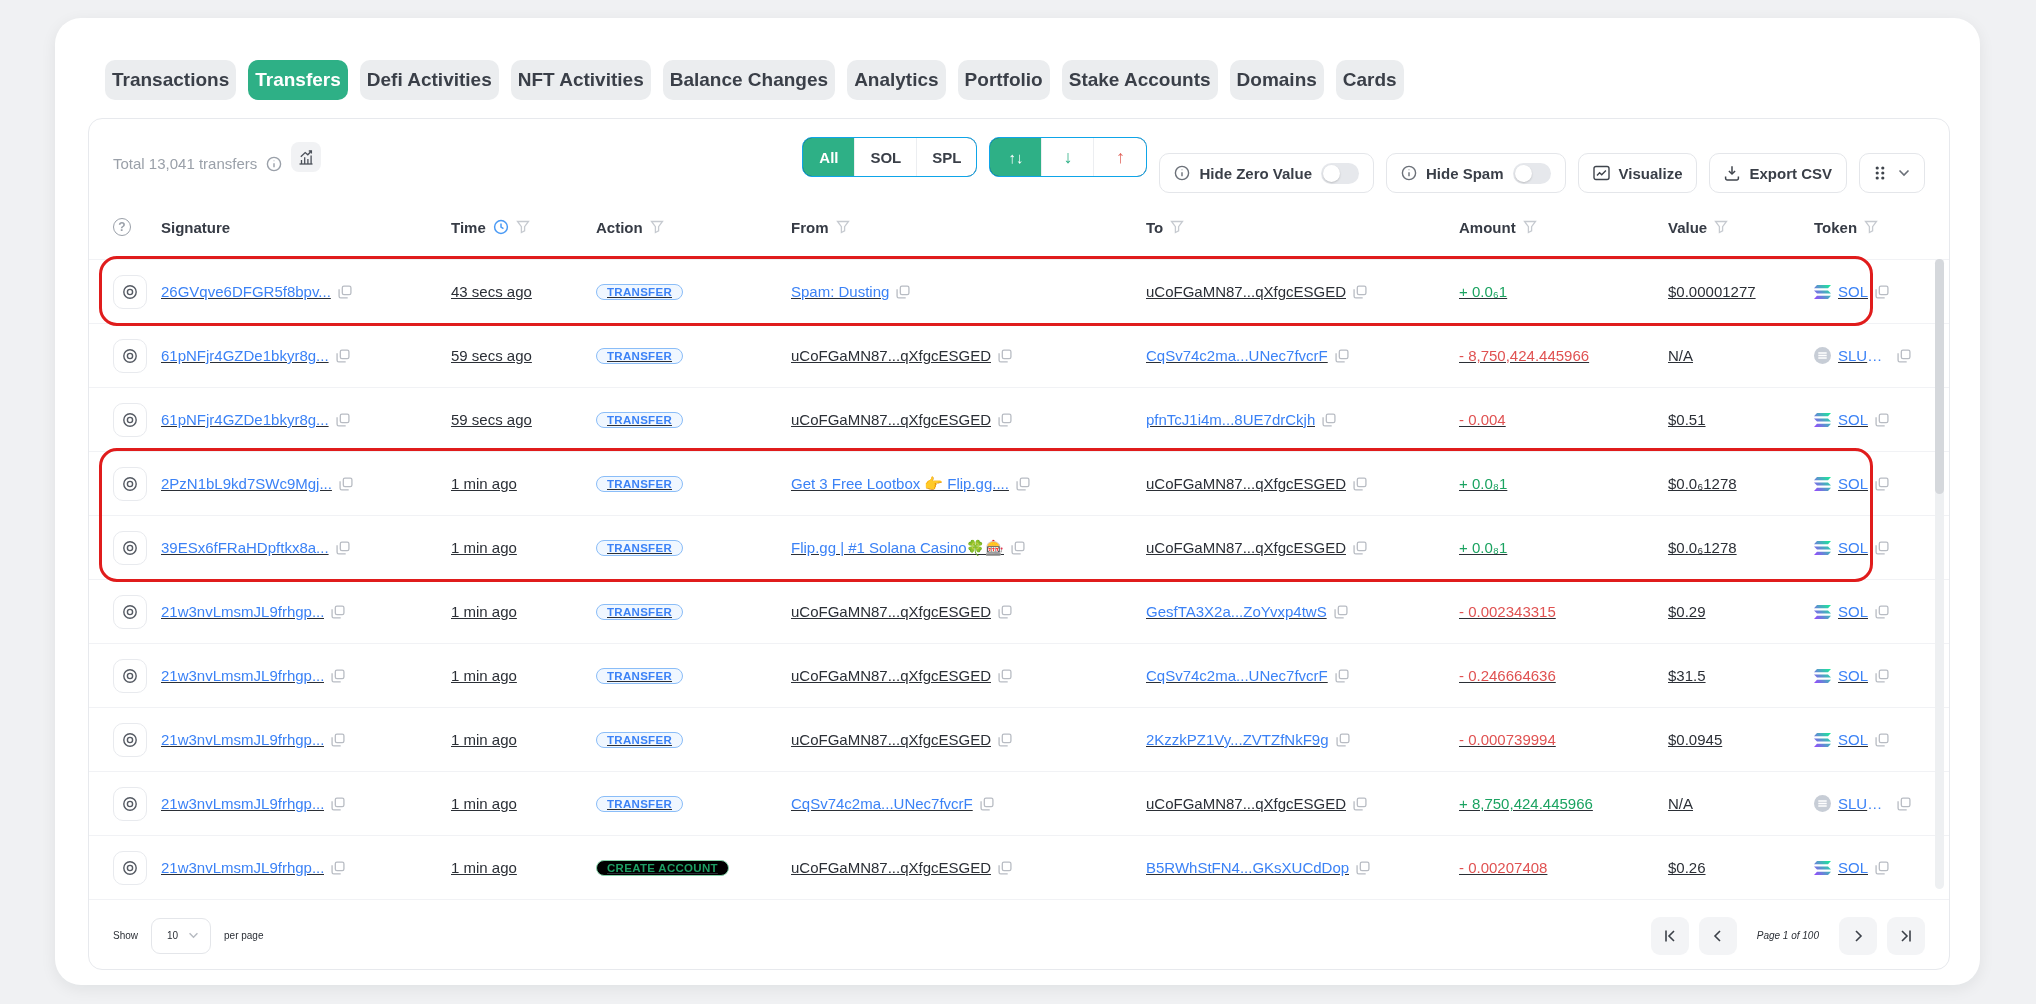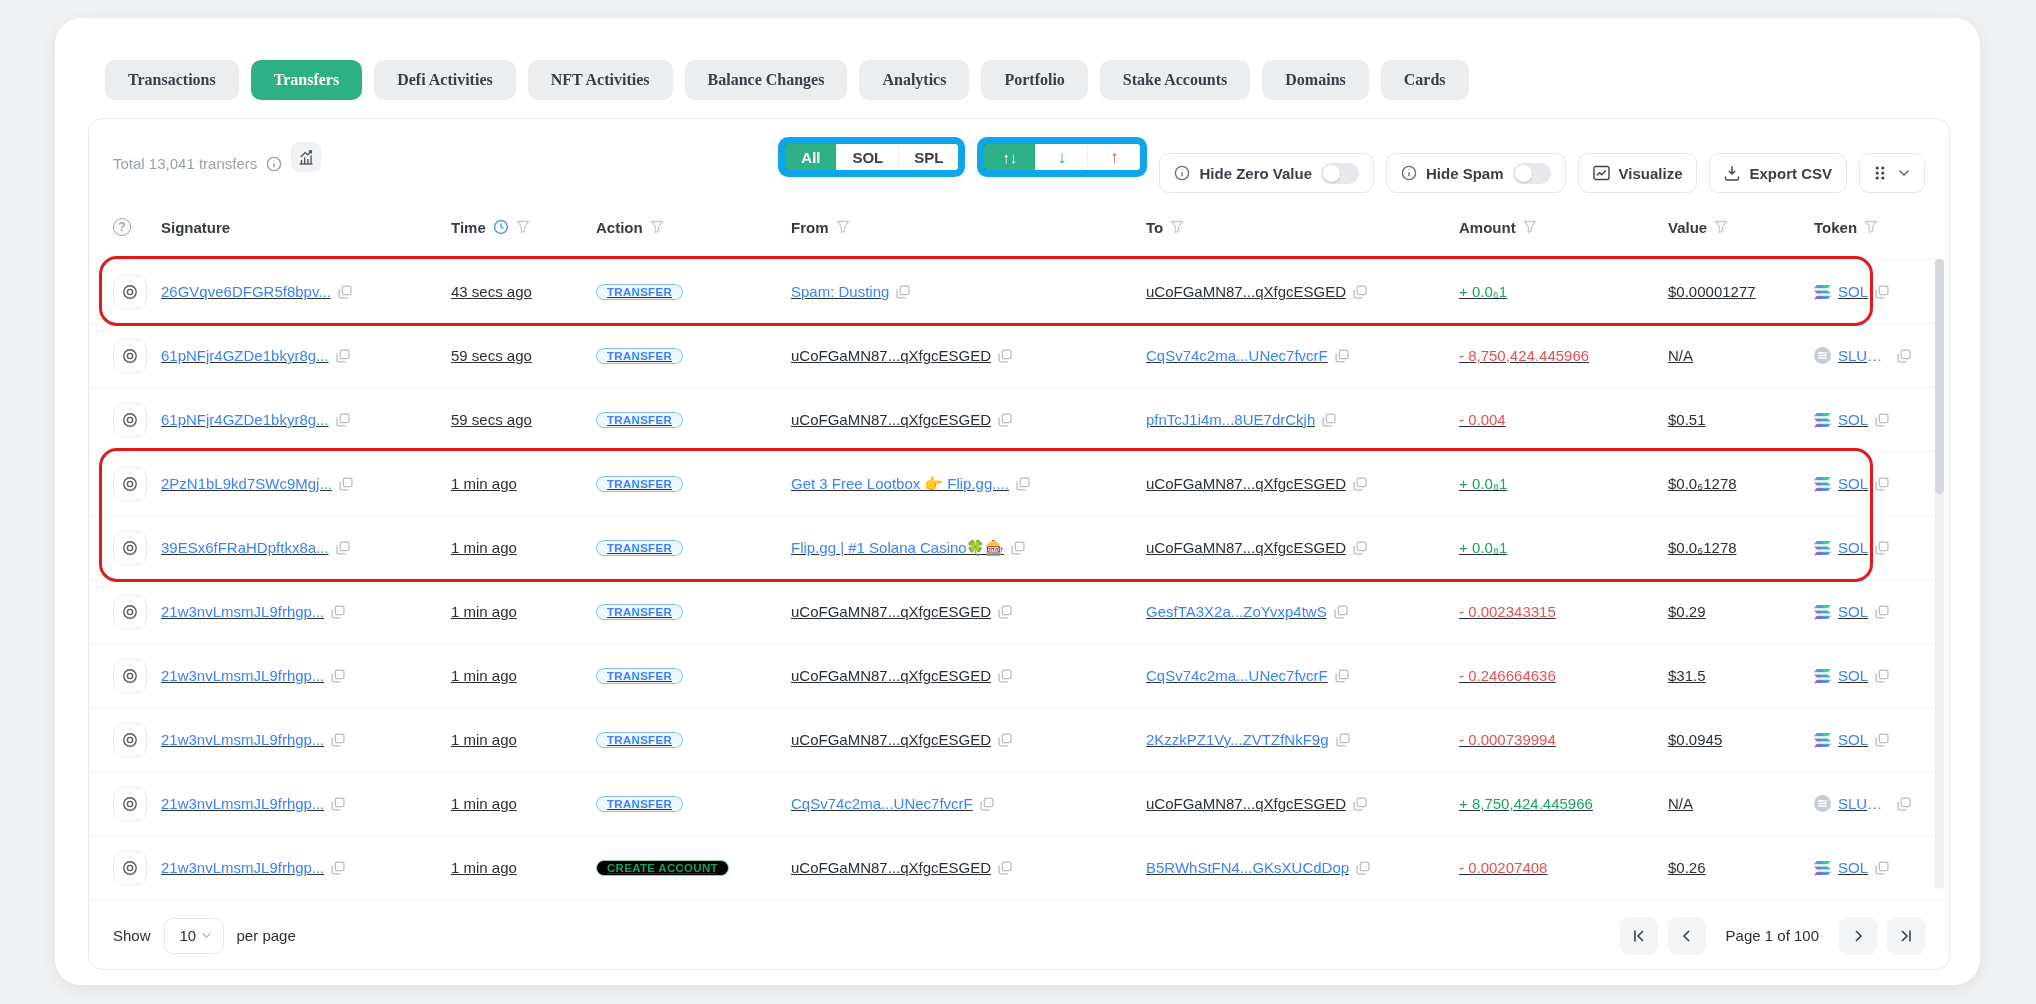--- a/index.html
+++ b/index.html
@@ -2,31 +2,31 @@
 <html><head>
 <meta charset="utf-8">
 <style>
   * { box-sizing: border-box; }
   body { margin:0; background:#f0f1f3; font-family:"Liberation Sans","DejaVu Sans",sans-serif; color:#2b2f36; }
   .stage { position:relative; width:2036px; height:1004px; overflow:hidden; background:#f0f1f3; }
   .window { position:absolute; left:55px; top:18px; width:1925px; height:967px; background:#fff; border-radius:26px; box-shadow:0 4px 16px rgba(20,24,33,.07); }
 
   
   .tab-bar { position:absolute; left:50px; top:42px; display:flex; gap:12px; }
-  .tab { height:40px; padding:0 23px; border:none; border-radius:10px; background:#ebedef; color:#3a3f48; font-size:16px; font-weight:600; font-family:Liberation Serif, serif; display:flex; align-items:center; cursor:pointer; white-space:nowrap; }
+  .tab { height:40px; padding:0 7px; border:none; border-radius:10px; background:#ebedef; color:#3a3f48; font-size:19px; font-weight:600; font-family:Liberation Sans, sans-serif; display:flex; align-items:center; cursor:pointer; white-space:nowrap; }
   .tab.active { background:#2eb086; color:#fff; }
 
   
   .panel { position:absolute; left:33px; top:100px; width:1862px; height:852px; border:1px solid #e7e9ed; border-radius:14px; background:#fff; }
 
   .toolbar { display:flex; align-items:center; height:76px; padding:0 24px; gap:12px; }
   .total-label { color:#9aa0a9; font-size:15px; display:flex; align-items:flex-end; gap:9px; }
   .icon-btn-sq { width:30px; height:30px; border-radius:8px; background:#f1f2f4; display:flex; align-items:center; justify-content:center; border:none; cursor:pointer; }
   .toolbar-right { margin-left:auto; display:flex; align-items:center; gap:12px; }
-  .seg { display:flex; border:7px solid #0ea5e9; border-radius:10px; overflow:hidden; height:40px; background:#0c4a6e; }
+  .seg { display:flex; border:1px solid #0ea5e9; border-radius:10px; overflow:hidden; height:40px; background:#0c4a6e; }
   .seg-item { min-width:52px; padding:0 15px; display:flex; align-items:center; justify-content:center; font-size:15px; font-weight:700; color:#3a3f48; border-right:1px solid #eceef1; cursor:pointer; background:#fff; border-top:none;border-bottom:none;border-left:none; font-family:inherit; }
   .seg-item:last-child { border-right:none; }
   .seg-item.active { background:#2eb086; color:#fff; }
   .seg-item.arrow-in { color:#2eb086; font-size:18px; }
   .seg-item.arrow-out { color:#e0635a; font-size:18px; }
   .pill { display:flex; align-items:center; gap:9px; height:40px; padding:0 14px; border:1px solid #e4e6ea; border-radius:10px; font-size:15px; font-weight:600; color:#3a3f48; background:#fff; cursor:pointer; font-family:inherit;margin-top:32px; }
   .toggle { width:38px; height:21px; border-radius:11px; background:#e6e8ec; position:relative; flex:none; }
   .toggle .knob { position:absolute; left:2px; top:2px; width:17px; height:17px; border-radius:50%; background:#fff; box-shadow:0 1px 2px rgba(0,0,0,.18); }
   .menu-btn { gap:12px; }
 
@@ -43,23 +43,23 @@
   .amt.negative { color:#e05252; }
   .badge { font-size:11.5px; font-weight:700; letter-spacing:.3px; padding:1px 10px; border-radius:9px; white-space:nowrap; }
   .badge.transfer { color:#3b82f6; border:1px solid #8abdf8; background:#f0f7ff; }
   .badge.create { color:#1d9e63; border:1px solid #87d5ac; background:#000000; }
   .eye-btn { width:34px; height:34px; border:1px solid #e8eaee; border-radius:10px; background:#fff; display:flex; align-items:center; justify-content:center; cursor:pointer; }
   .copy { display:inline-flex; cursor:pointer; flex:none; }
   .qmark { width:18px; height:18px; border:1.5px solid #9aa0a9; border-radius:50%; color:#9aa0a9; font-size:12px; font-weight:700; display:flex; align-items:center; justify-content:center; }
   .annotation { position:absolute; left:10px; right:76px; border:3px solid #e01c1c; border-radius:18px; pointer-events:none; }
 
   
-  .tfoot { display:flex; align-items:center; height:72px; padding:0 24px; border-top:1px solid #f1f2f5; font-size:15px; color:#2b2f36; }
+  .tfoot { display:flex; align-items:center; height:72px; padding:0 24px; border-top:1px solid #f1f2f5; font-size:10px; color:#2b2f36; }
   .page-select { display:flex; align-items:center; margin:0 13px; height:36px; width:60px; border:1px solid #e4e6ea; border-radius:9px; padding:0 11px 0 15px; justify-content:space-between; cursor:pointer; background:#fff; }
-  .pager { margin-left:auto; display:flex; align-items:center; gap:10px; }
+  .pager { margin-left:auto; display:flex; align-items:center; gap:10px;font-style:italic; }
   .pg-btn { width:38px; height:38px; border:none; border-radius:9px; background:#f3f4f6; display:flex; align-items:center; justify-content:center; cursor:pointer; }
   .pg-status { margin:0 10px; }
 
   .scroll-track { position:absolute; top:140px; bottom:80px; right:5px; width:9px; border-radius:5px; background:#eef0f2; }
   .scroll-thumb { position:absolute; top:0; left:0; width:9px; height:235px; border-radius:5px; background:#d5d8dc; cursor:grab; }
 </style>
 </head>
 <body>
 
 <svg width="0" height="0" style="position:absolute">

